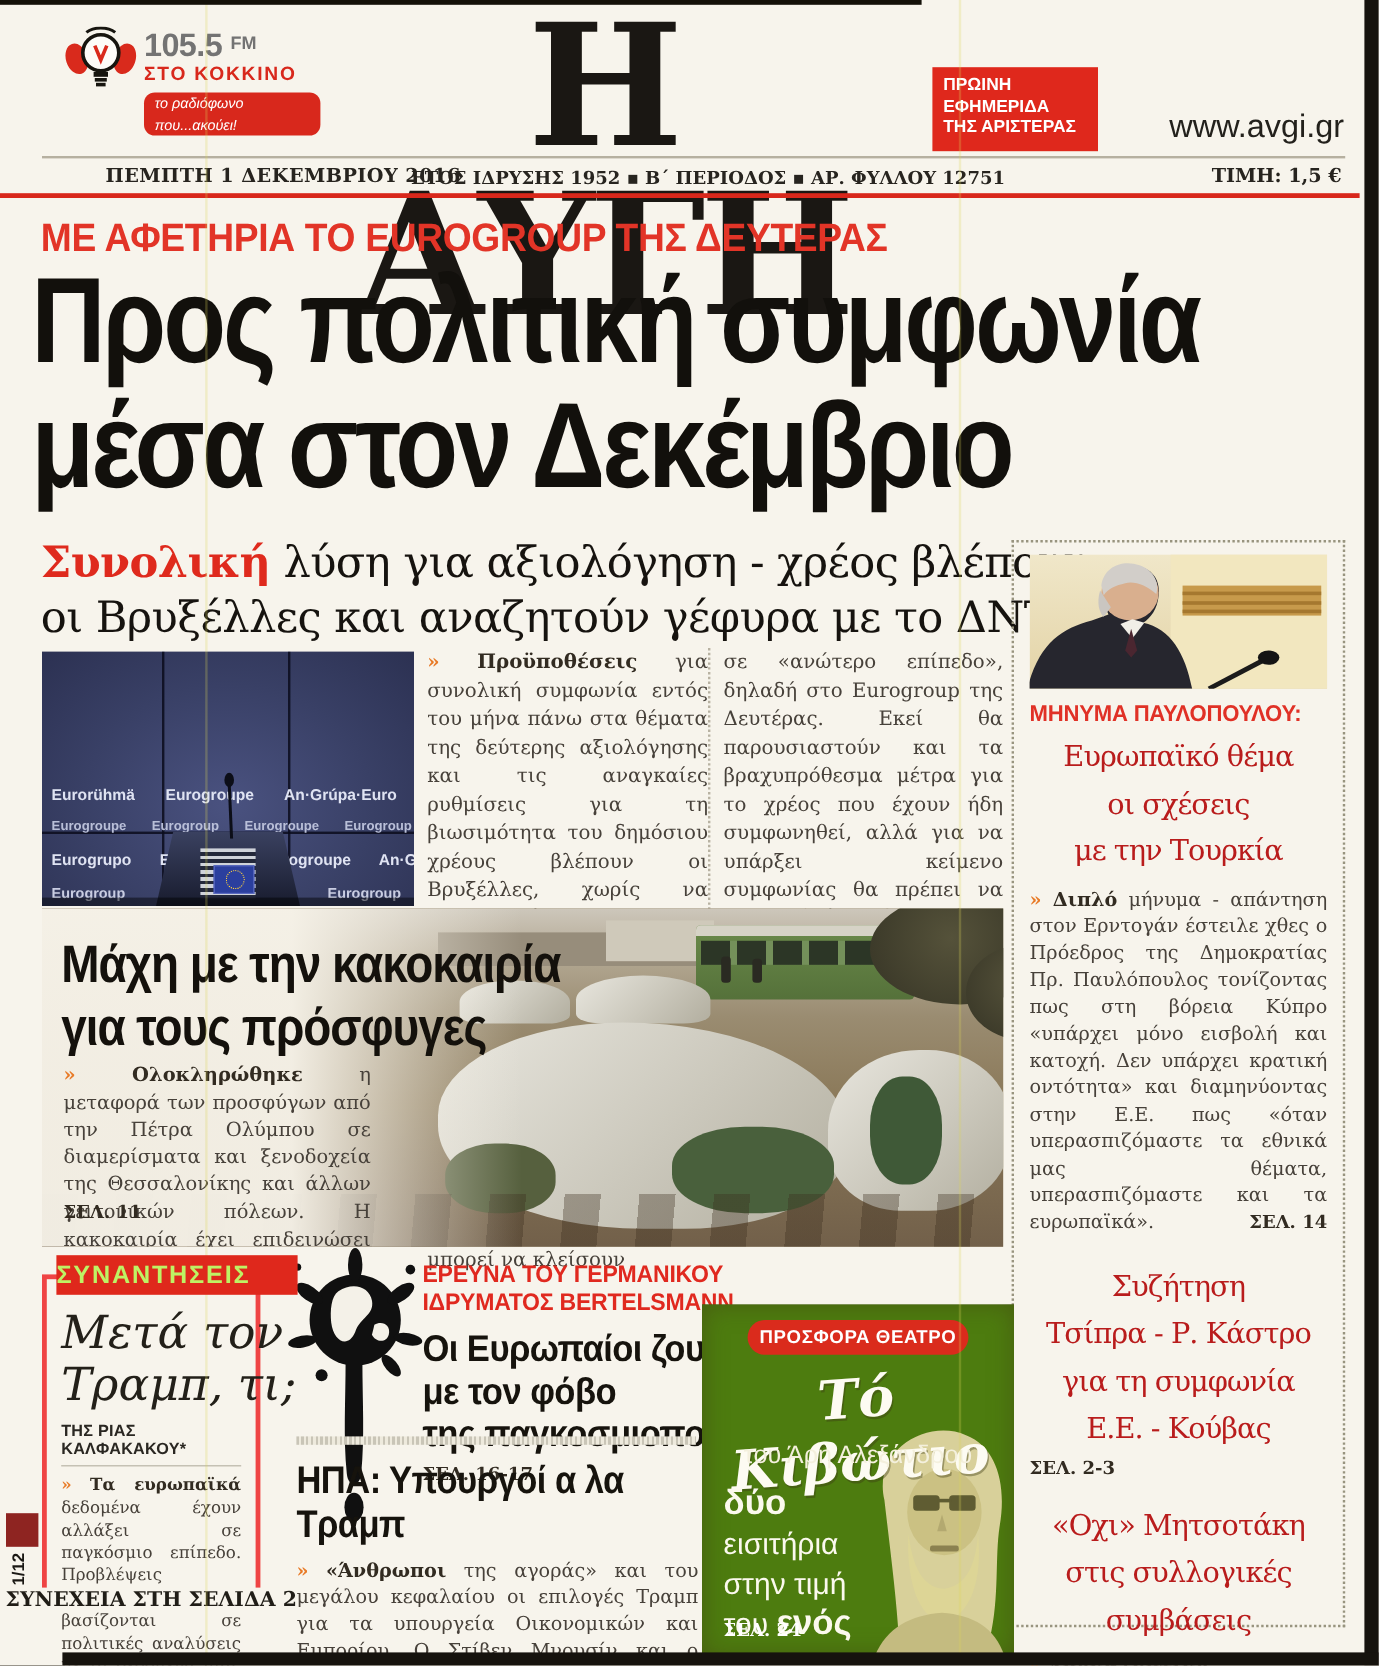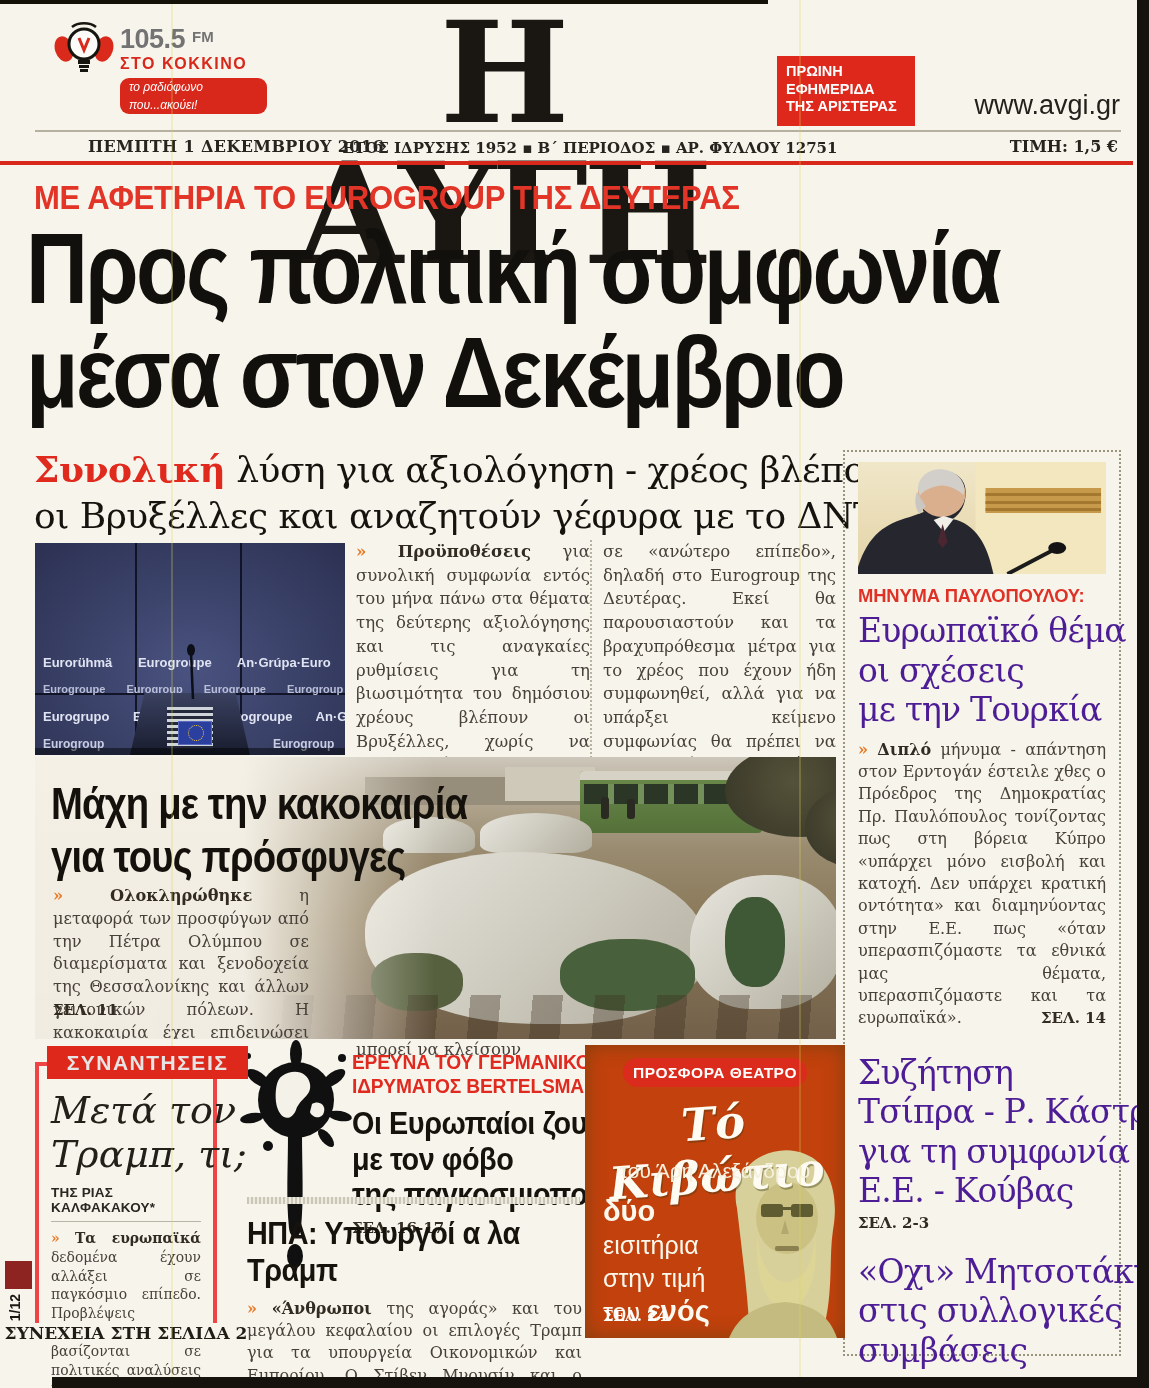--- a/index.html
+++ b/index.html
@@ -66,22 +66,22 @@
   #ep-flag{left:143px;top:178px;width:34px;height:24px;background:#2b3f9e;border:1px solid #5a6ac0;box-sizing:border-box;}
   #ep-flag i{position:absolute;left:9px;top:3px;width:14px;height:14px;border:1px dotted #ffd23e;border-radius:50%;}
   #ep-shadow{left:0;bottom:0;width:100%;height:7px;background:rgba(0,0,0,.45);}
 
   
   #sidebar{left:843px;top:450px;width:278px;height:906px;border:2px dotted #98947f;
         padding:10px 13px 0;box-sizing:border-box;}
   #sb-photo{width:100%;height:112px;display:block;}
   .red-label{margin-top:11px;font-weight:bold;font-size:19px;color:#e03126;letter-spacing:-0.2px;
         transform:scaleX(0.97);transform-origin:0 0;}
-  .sb-h2{font-family:"DejaVu Serif",serif;font-weight:400;font-size:33px;line-height:39.5px;
-        color:#4c1d95;letter-spacing:-0.8px;margin-top:4px;}
+  .sb-h2{font-family:"DejaVu Serif",serif;font-weight:400;font-size:24px;line-height:39.5px;
+        color:#b91c1c;letter-spacing:-0.8px;margin-top:4px;text-align:center;}
   .sb-body{font-family:"DejaVu Serif",serif;font-size:16px;line-height:22.4px;text-align:justify;
         color:#47413a;margin-top:9px;}
 
   
   #refugees{left:35px;top:757px;width:801px;height:282px;overflow:hidden;background:#9a8c71;}
   .ph{position:absolute;}
   #rf-base{left:0;top:0;width:100%;height:100%;
      background:linear-gradient(180deg,#cdc7bb 0,#b3a893 14%,#9a8c71 32%,#8a7858 58%,#72604a 100%);}
   #rf-build{left:330px;top:20px;width:230px;height:28px;background:#978d7b;}
   #rf-build2{left:470px;top:10px;width:90px;height:34px;background:#cfc9ba;}
@@ -109,22 +109,22 @@
   #rf-wash{left:0;top:0;width:400px;height:100%;
      background:linear-gradient(90deg,rgba(246,242,232,.96) 52%,rgba(246,242,232,0) 100%);}
   #rf-headline{left:16px;top:20px;font-weight:bold;font-size:44px;line-height:53px;color:#14110c;
      letter-spacing:-1px;transform:scaleX(0.87);transform-origin:0 0;}
   #rf-body{left:18px;top:128px;width:256px;}
   #rf-ref{left:18px;top:244px;width:242px;}
 
   
   #meet-box{left:35px;top:1062px;width:182px;height:276px;border:4px solid #ef4444;box-sizing:border-box;
      padding:22px 12px 0;}
-  #meet-banner{left:47px;top:1046px;width:201px;height:33px;background:#df281c;color:#e5e5e5;z-index:2;
-     font-weight:bold;font-size:21px;line-height:33px;text-align:center;letter-spacing:1.5px;}
+  #meet-banner{left:47px;top:1046px;width:201px;height:33px;background:#df281c;color:#bef264;z-index:2;
+     font-weight:bold;font-size:21px;line-height:33px;letter-spacing:1.5px;}
   #meet-h{font-family:"DejaVu Serif",serif;font-style:italic;font-size:38px;line-height:44px;color:#232019;}
   #meet-byline{margin-top:9px;font-weight:bold;font-size:13.5px;letter-spacing:.2px;color:#2a2722;
      border-bottom:1px solid #b9b5a6;padding-bottom:6px;}
   #meet-body{margin-top:7px;font-size:13.9px;line-height:18.8px;}
   #meet-footer{position:absolute;left:50%;bottom:-9px;transform:translateX(-50%);background:#f7f4ec;
      padding:0 9px;font-family:"DejaVu Serif",serif;font-weight:bold;font-size:17px;white-space:nowrap;color:#201d17;text-align:center;}
 
   
   #globe-ink{left:238px;top:1038px;width:118px;height:238px;}
   #bert{left:352px;top:1050px;width:240px;}
@@ -134,21 +134,21 @@
      letter-spacing:-0.5px;transform:scaleX(0.93);transform-origin:0 0;}
   #bert-ref{margin-top:6px;padding-right:30px;}
   #divider{left:247px;top:1197px;width:333px;height:7px;
      background:repeating-linear-gradient(90deg,#c9c5b7 0 2px,#eeeadd 2px 4px);}
   #usa{left:247px;top:1215px;width:335px;}
   #usa-h{font-weight:bold;font-size:32px;color:#16130d;letter-spacing:-0.5px;
      transform:scaleX(0.9);transform-origin:0 0;}
   #usa-body{margin-top:9px;font-size:16px;line-height:22.2px;}
 
   
-  #theater{left:585px;top:1045px;width:260px;height:293px;background:#c2410c;
+  #theater{left:585px;top:1087px;width:260px;height:293px;background:#4d7c0f;
      box-shadow:inset 0 0 20px rgba(66,62,18,.5);}
   #th-badge{left:38px;top:13px;width:184px;height:29px;border-radius:15px;background:#da2b1c;color:#fff;
      font-weight:bold;font-size:15.5px;line-height:29px;text-align:center;letter-spacing:.5px;}
   #th-title{left:0;right:0;top:52px;text-align:center;font-family:"DejaVu Serif",serif;font-style:italic;
      font-weight:bold;font-size:45px;color:#fdfbf2;transform:rotate(-4deg);
      text-shadow:1px 2px 0 rgba(60,58,20,.4);}
   #th-author{left:0;right:0;top:114px;text-align:center;font-size:21px;color:#f4f0dd;}
   #th-offer{left:18px;top:150px;font-size:25px;line-height:33px;color:#fbf9ee;}
   #th-offer .ob{font-weight:bold;font-size:29px;}
   #th-ref{left:18px;bottom:13px;color:#fff;}

